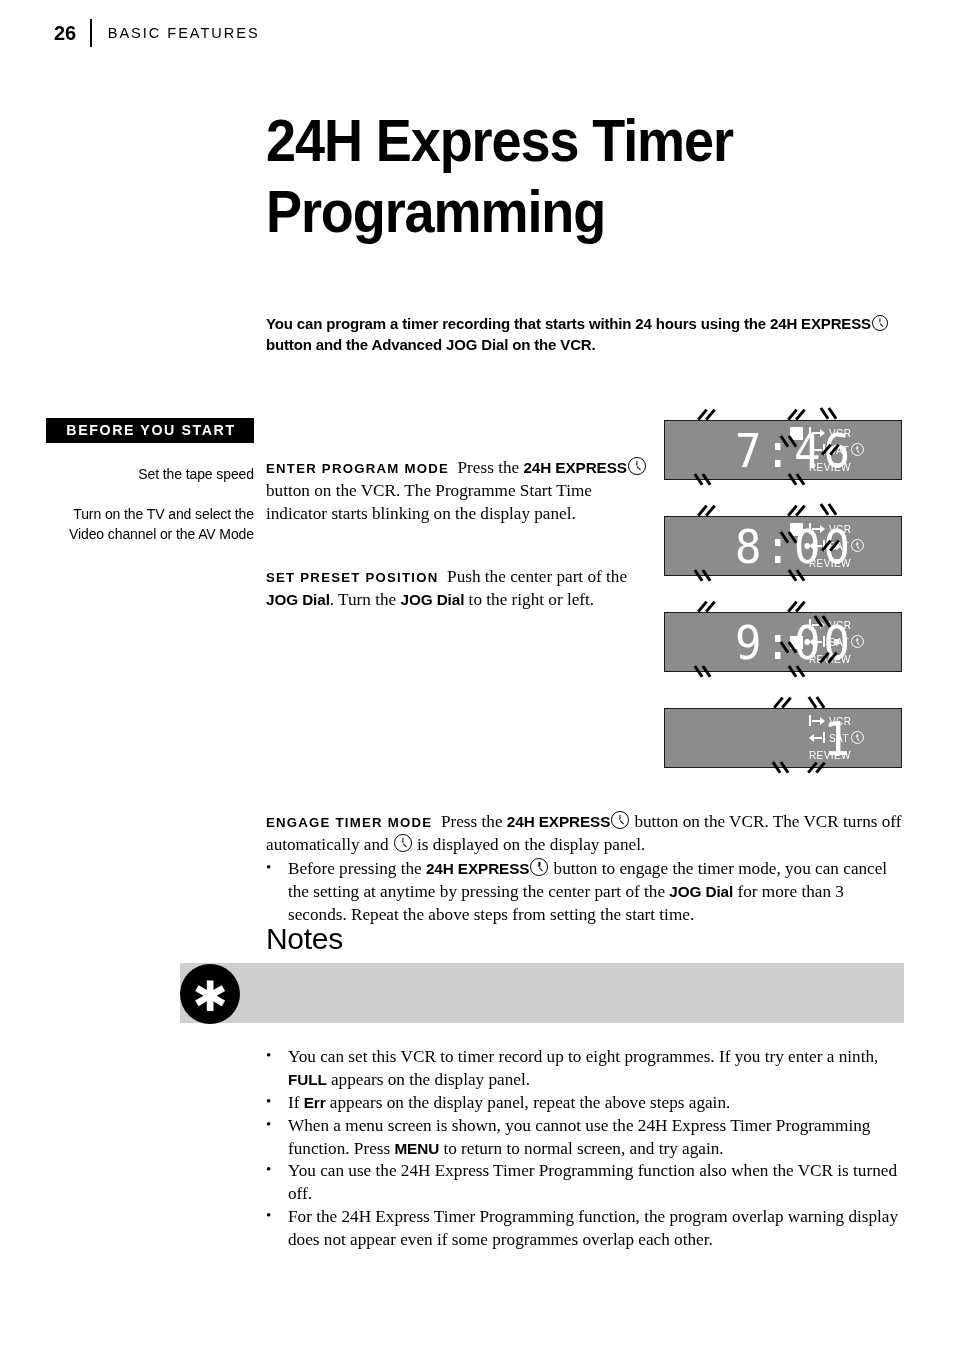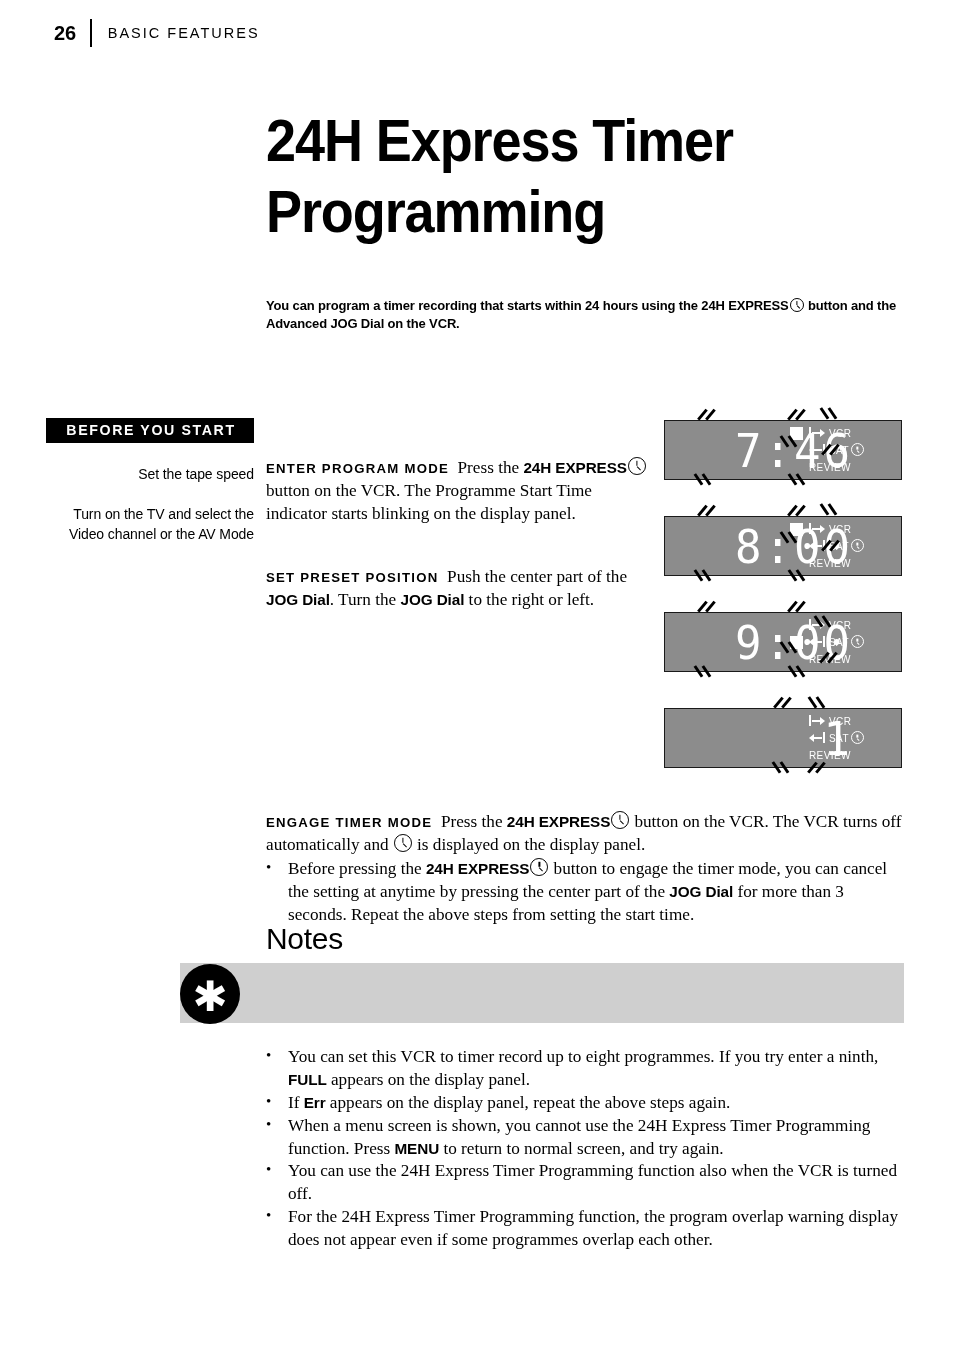--- a/index.html
+++ b/index.html
@@ -60,25 +60,25 @@
     line-height: 1.18;
     letter-spacing: -1.2px;
     transform: scaleX(0.90);
     transform-origin: left top;
   }
 
   
   .intro {
     position: absolute;
     left: 266px;
-    top: 284px;
+    top: 298px;
     width: 640px;
     font-family: "Liberation Sans", sans-serif;
     font-weight: bold;
-    font-size: 13px;
+    font-size: 15px;
     line-height: 1.42;
     letter-spacing: -0.15px;
   }
 
   
   .side {
     position: absolute;
     left: 46px;
     top: 418px;
     width: 208px;

